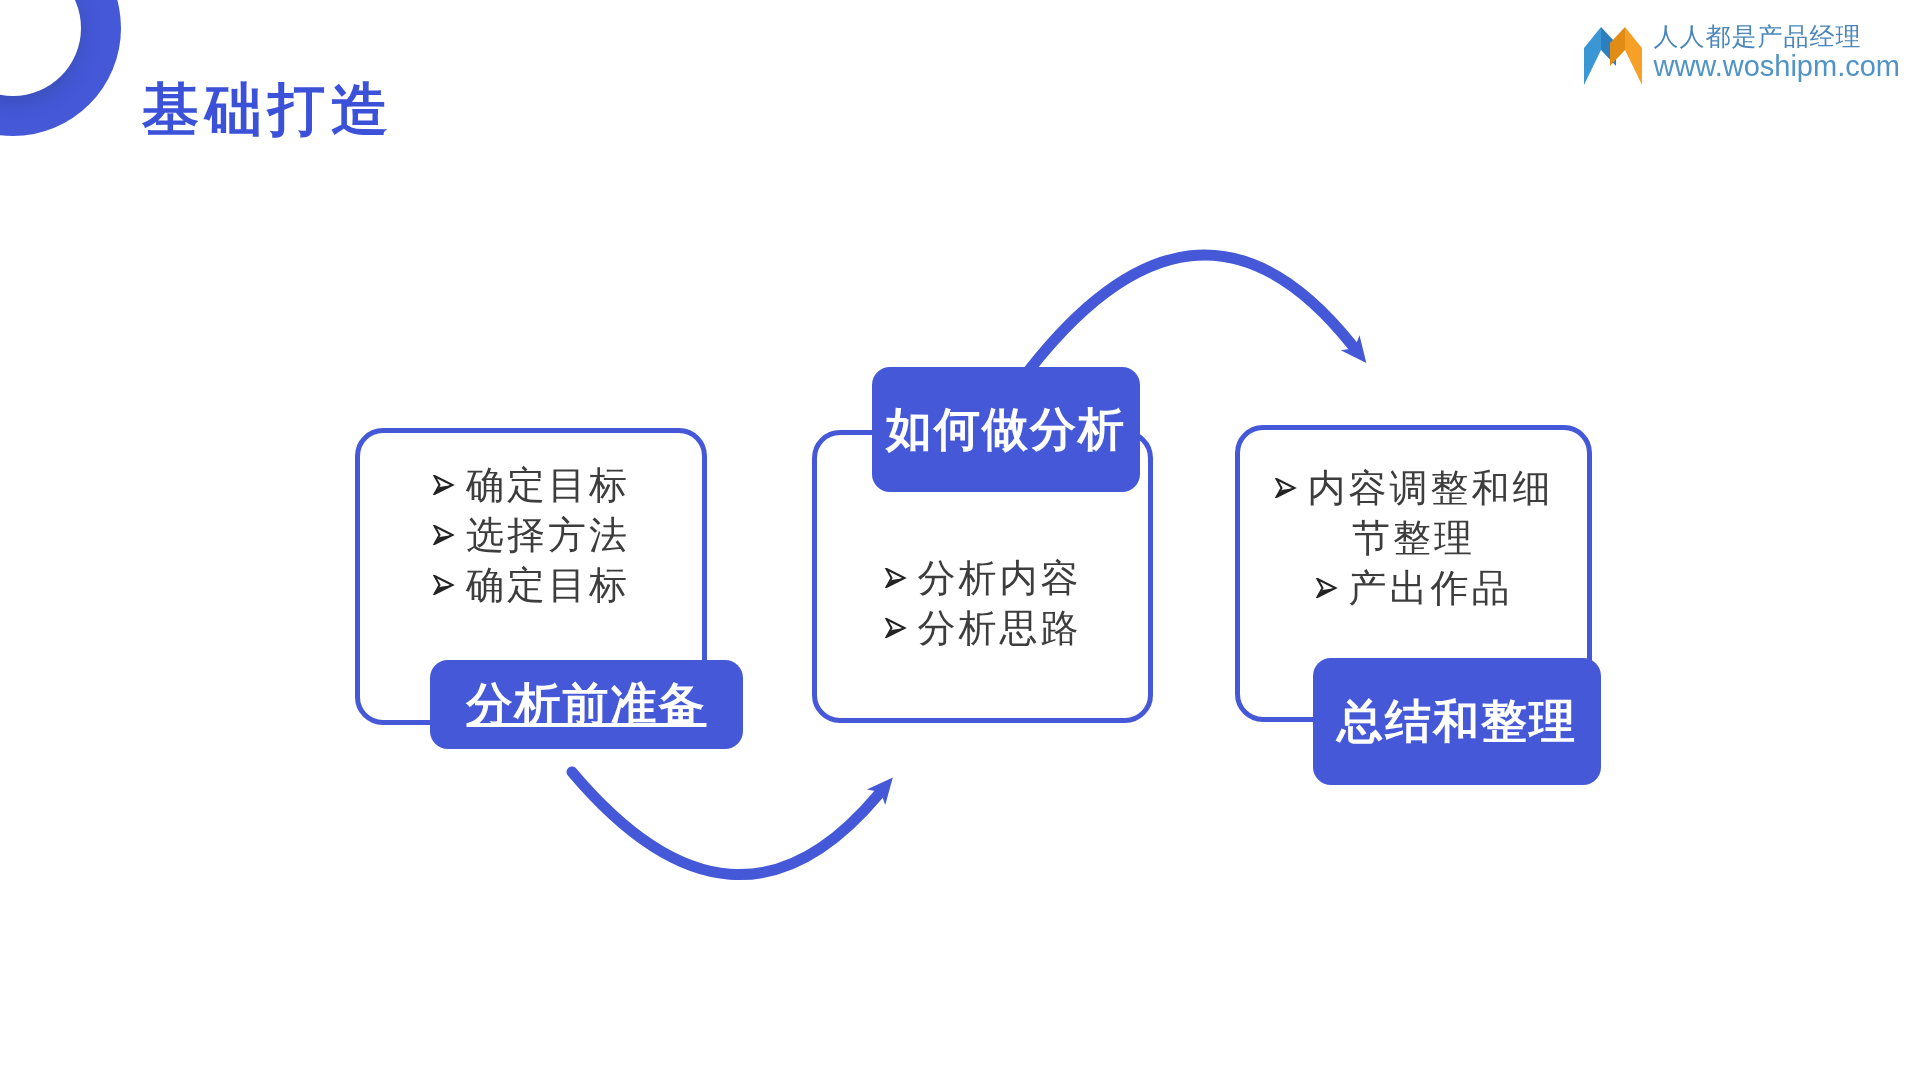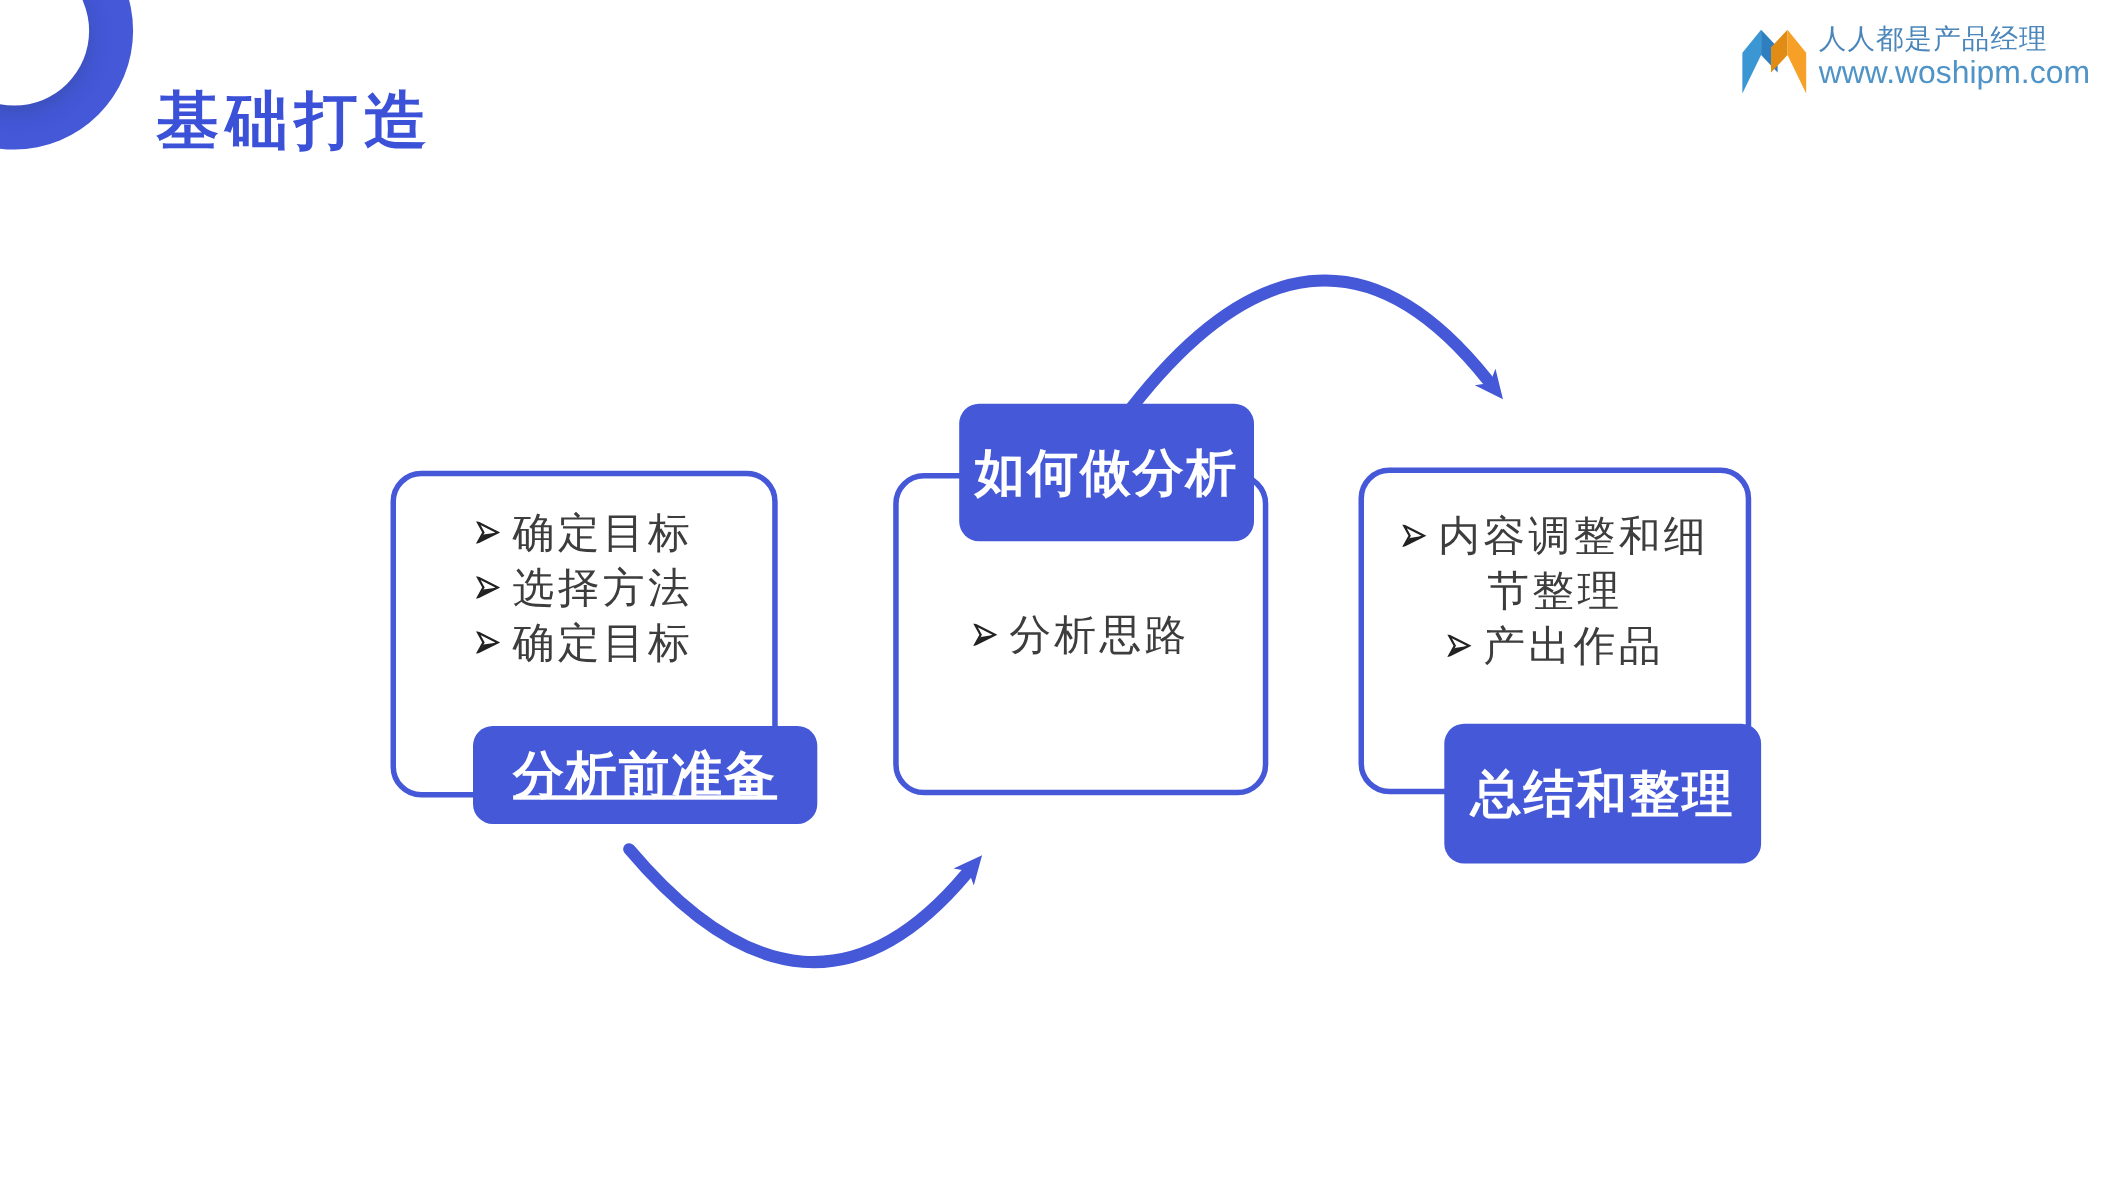--- a/index.html
+++ b/index.html
@@ -123,20 +123,24 @@
               <path d="M2 19 L20 10 L7 12 Z" fill="#222222"></path>
             </svg></span><span>确定目标</span></li>
     </ul>
   </div>
 
   <div class="box box-2">
     <ul>
       <li><span class="bullet"><svg viewBox="0 0 22 20" width="23" height="20">
               <path d="M2 1 L20 10 L2 19 L7 10 Z" fill="#ffffff" stroke="#222222" stroke-width="2"></path>
               <path d="M2 19 L20 10 L7 12 Z" fill="#222222"></path>
+            </svg></span><span>分析内容</span></li>
+      <li><span class="bullet"><svg viewBox="0 0 22 20" width="23" height="20">
+              <path d="M2 1 L20 10 L2 19 L7 10 Z" fill="#ffffff" stroke="#222222" stroke-width="2"></path>
+              <path d="M2 19 L20 10 L7 12 Z" fill="#222222"></path>
             </svg></span><span>分析思路</span></li>
     </ul>
   </div>
 
   <div class="box box-3">
     <ul>
       <li class="wrap"><span class="bullet"><svg viewBox="0 0 22 20" width="23" height="20">
               <path d="M2 1 L20 10 L2 19 L7 10 Z" fill="#ffffff" stroke="#222222" stroke-width="2"></path>
               <path d="M2 19 L20 10 L7 12 Z" fill="#222222"></path>
             </svg></span><span>内容调整和细节整理</span></li>

